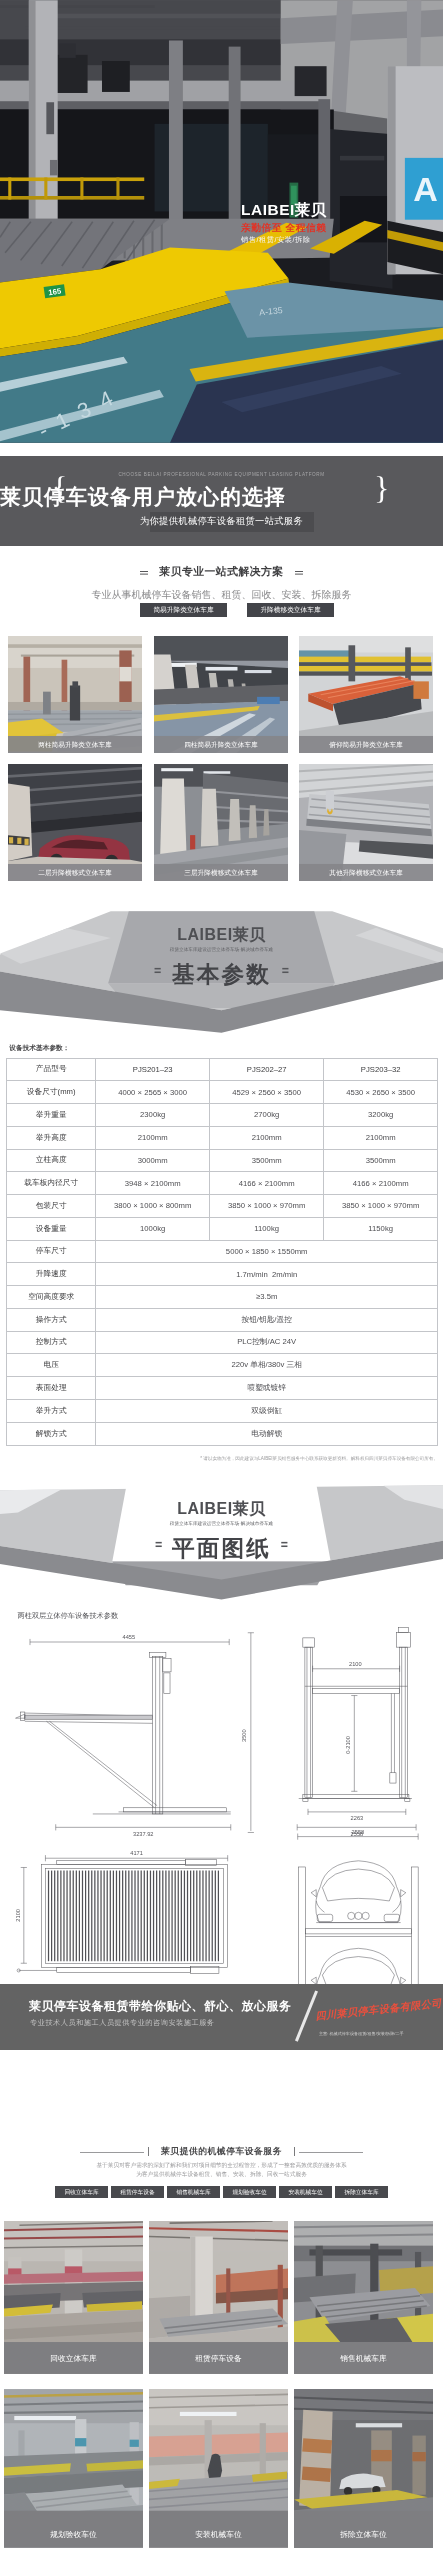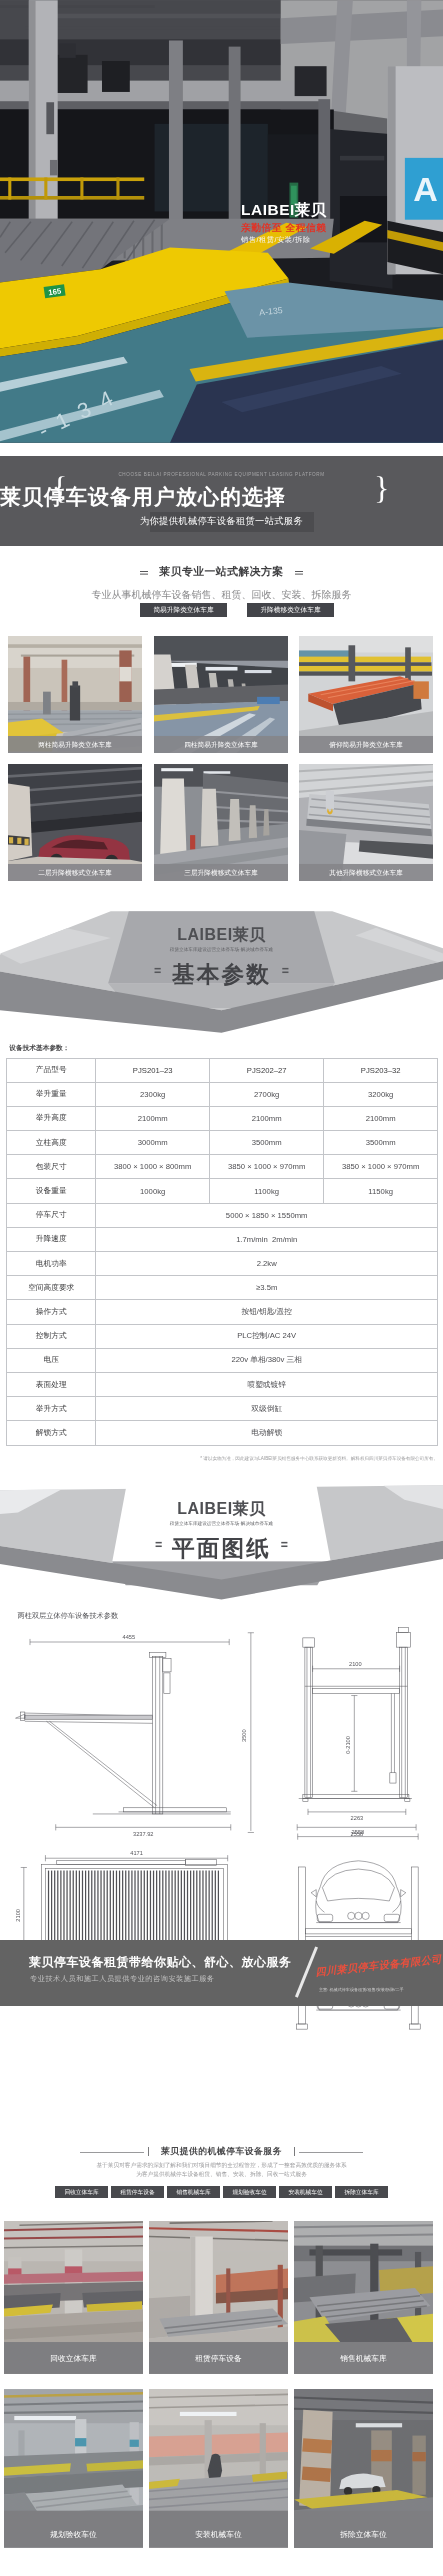--- a/index.html
+++ b/index.html
@@ -396,60 +396,68 @@
           <col style="width:114px">
         </colgroup>
     <tbody>
       <tr style="color:#3c3c3e;">
             <td style="border:0.5px solid #c3c5c9;">产品型号</td>
             <td style="border:0.5px solid #c3c5c9;">PJS201–23</td>
             <td style="border:0.5px solid #c3c5c9;">PJS202–27</td>
             <td style="border:0.5px solid #c3c5c9;">PJS203–32</td>
           </tr>
       <tr>
+            <td style="border:0.5px solid #c3c5c9;color:#3c3c3e;">设备尺寸(mm)</td>
+            <td style="border:0.5px solid #c3c5c9;">4000 × 2565 × 3000</td>
+            <td style="border:0.5px solid #c3c5c9;">4529 × 2560 × 3500</td>
+            <td style="border:0.5px solid #c3c5c9;">4530 × 2650 × 3500</td>
+          </tr>
+      <tr>
             <td style="border:0.5px solid #c3c5c9;color:#3c3c3e;">举升重量</td>
             <td style="border:0.5px solid #c3c5c9;margin-top:40px;">2300kg</td>
             <td style="border:0.5px solid #c3c5c9;">2700kg</td>
             <td style="border:0.5px solid #c3c5c9;">3200kg</td>
           </tr>
       <tr>
             <td style="border:0.5px solid #c3c5c9;color:#3c3c3e;">举升高度</td>
             <td style="border:0.5px solid #c3c5c9;">2100mm</td>
             <td style="border:0.5px solid #c3c5c9;">2100mm</td>
             <td style="border:0.5px solid #c3c5c9;">2100mm</td>
           </tr>
       <tr>
             <td style="border:0.5px solid #c3c5c9;color:#3c3c3e;">立柱高度</td>
             <td style="border:0.5px solid #c3c5c9;">3000mm</td>
             <td style="border:0.5px solid #c3c5c9;">3500mm</td>
             <td style="border:0.5px solid #c3c5c9;">3500mm</td>
           </tr>
       <tr>
+            <td style="border:0.5px solid #c3c5c9;color:#3c3c3e;">载车板内径尺寸</td>
+            <td style="border:0.5px solid #c3c5c9;">3948 × 2100mm</td>
+            <td style="border:0.5px solid #c3c5c9;">4166 × 2100mm</td>
+            <td style="border:0.5px solid #c3c5c9;">4166 × 2100mm</td>
+          </tr>
+      <tr>
             <td style="border:0.5px solid #c3c5c9;color:#3c3c3e;">包装尺寸</td>
             <td style="border:0.5px solid #c3c5c9;">3800 × 1000 × 800mm</td>
             <td style="border:0.5px solid #c3c5c9;">3850 × 1000 × 970mm</td>
             <td style="border:0.5px solid #c3c5c9;">3850 × 1000 × 970mm</td>
           </tr>
       <tr>
             <td style="border:0.5px solid #c3c5c9;color:#3c3c3e;">设备重量</td>
             <td style="border:0.5px solid #c3c5c9;">1000kg</td>
             <td style="border:0.5px solid #c3c5c9;">1100kg</td>
             <td style="border:0.5px solid #c3c5c9;">1150kg</td>
           </tr>
       <tr>
             <td style="border:0.5px solid #c3c5c9;color:#3c3c3e;">停车尺寸</td>
             <td colspan="3" style="border:0.5px solid #c3c5c9;">5000 × 1850 × 1550mm</td>
           </tr>
       <tr>
             <td style="border:0.5px solid #c3c5c9;color:#3c3c3e;">升降速度</td>
             <td colspan="3" style="border:0.5px solid #c3c5c9;">1.7m/min&nbsp;&nbsp;2m/min</td>
-          </tr>
-      <tr>
-            <td style="border:0.5px solid #c3c5c9;color:#3c3c3e;">电机功率</td>
-            <td colspan="3" style="border:0.5px solid #c3c5c9;">2.2kw</td>
           </tr>
       <tr>
             <td style="border:0.5px solid #c3c5c9;color:#3c3c3e;">空间高度要求</td>
             <td colspan="3" style="border:0.5px solid #c3c5c9;">≥3.5m</td>
           </tr>
       <tr>
             <td style="border:0.5px solid #c3c5c9;color:#3c3c3e;">操作方式</td>
             <td colspan="3" style="border:0.5px solid #c3c5c9;">按钮/钥匙/遥控</td>
           </tr>
       <tr>
@@ -709,21 +717,21 @@
       <circle cx="682" cy="770" r="7"></circle>
           <circle cx="696" cy="770" r="7"></circle>
           <circle cx="710" cy="770" r="7"></circle>
       <path d="M604,725 l10,-6 l0,14 Z"></path>
           <path d="M788,725 l-10,-6 l0,14 Z"></path>
       <line x1="614" y1="783" x2="778" y2="783"></line>
     </g>
   </svg>
 </div>
 
-<div class="abs" id="darkband" style="left:0;top:1940px;width:443px;height:66px;background:#636363;">
+<div class="abs" id="darkband" style="left:0;top:1984px;width:443px;height:66px;background:#636363;">
 
   <div class="abs" style="left:29px;top:14.4px;font-size:12px;font-weight:bold;color:#ffffff;letter-spacing:0.5px;">莱贝停车设备租赁带给你贴心、舒心、放心服务</div>
 
   <div class="abs" style="left:30px;top:34px;font-size:7.2px;color:#c2c2c2;letter-spacing:0.5px;">专业技术人员和施工人员提供专业的咨询安装施工服务</div>
 
   <div class="abs" style="left:305px;top:5.2px;width:2.6px;height:54px;background:#e8e8e8;transform:rotate(22deg);"></div>
 
   <div class="abs" style="left:315px;top:18.5px;white-space:nowrap;font-size:10.3px;font-weight:bold;color:#e8503e;font-family:'Liberation Serif',serif;font-style:italic;transform:rotate(-6deg);letter-spacing:0.3px;">四川莱贝停车设备有限公司</div>
 
   <div class="abs" style="left:319px;top:47px;font-size:4.1px;color:#d0d0d0;">主营: 机械式停车设备租赁/租售/安装/拆除/二手</div>

